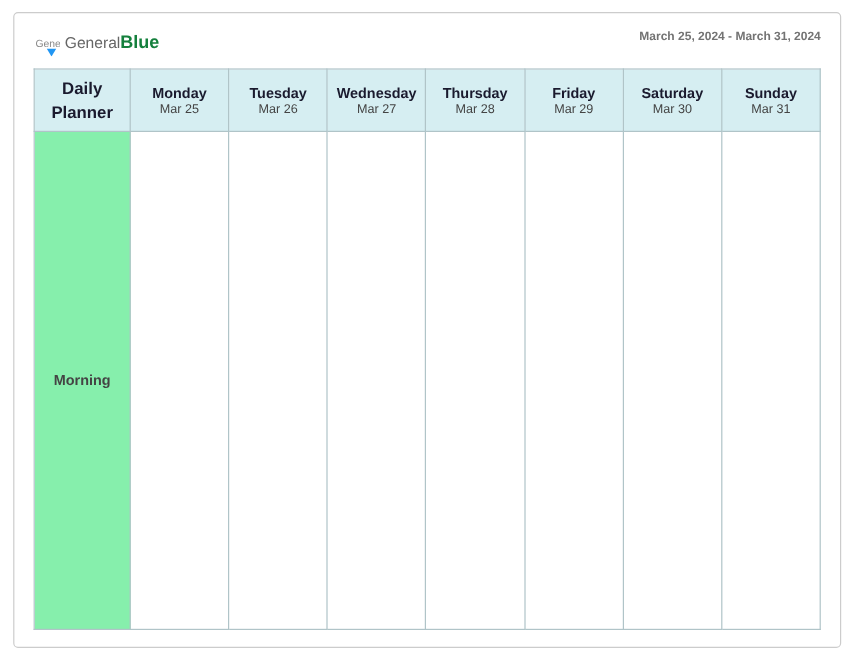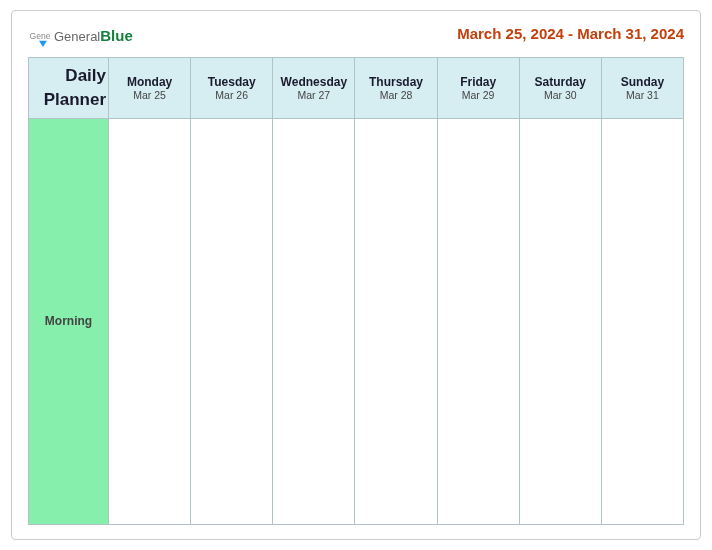--- a/index.html
+++ b/index.html
@@ -39,22 +39,22 @@
     }
     .title-area {
       text-align: right;
     }
     .title-main {
       font-size: 15px;
       font-weight: bold;
       color: #1a1a2e;
     }
     .title-sub {
-      font-size: 15px;
-      color: #c2410c;
+      font-size: 10px;
+      color: #737373;
       font-weight: bold;
     }
     .calendar-table {
       flex: 1;
       border-collapse: collapse;
       width: 100%;
       table-layout: fixed;
     }
     .calendar-table th, .calendar-table td {
       border: 1px solid #b0c4c8;
@@ -72,23 +72,22 @@
       font-weight: bold;
       display: block;
     }
     .calendar-table thead tr th .day-date {
       font-size: 10.5px;
       font-weight: normal;
       display: block;
       color: #444;
     }
     .calendar-table thead tr th.header-col {
-      font-size: 17px;
+      font-size: 14px;
       line-height: 1.4;
-      text-align: right;
     }
     .calendar-table tbody tr td {
       background: #fff;
       vertical-align: middle;
       text-align: center;
       font-size: 12px;
       color: #555;
       height: 115px;
     }
     .calendar-table tbody tr td.row-label {

